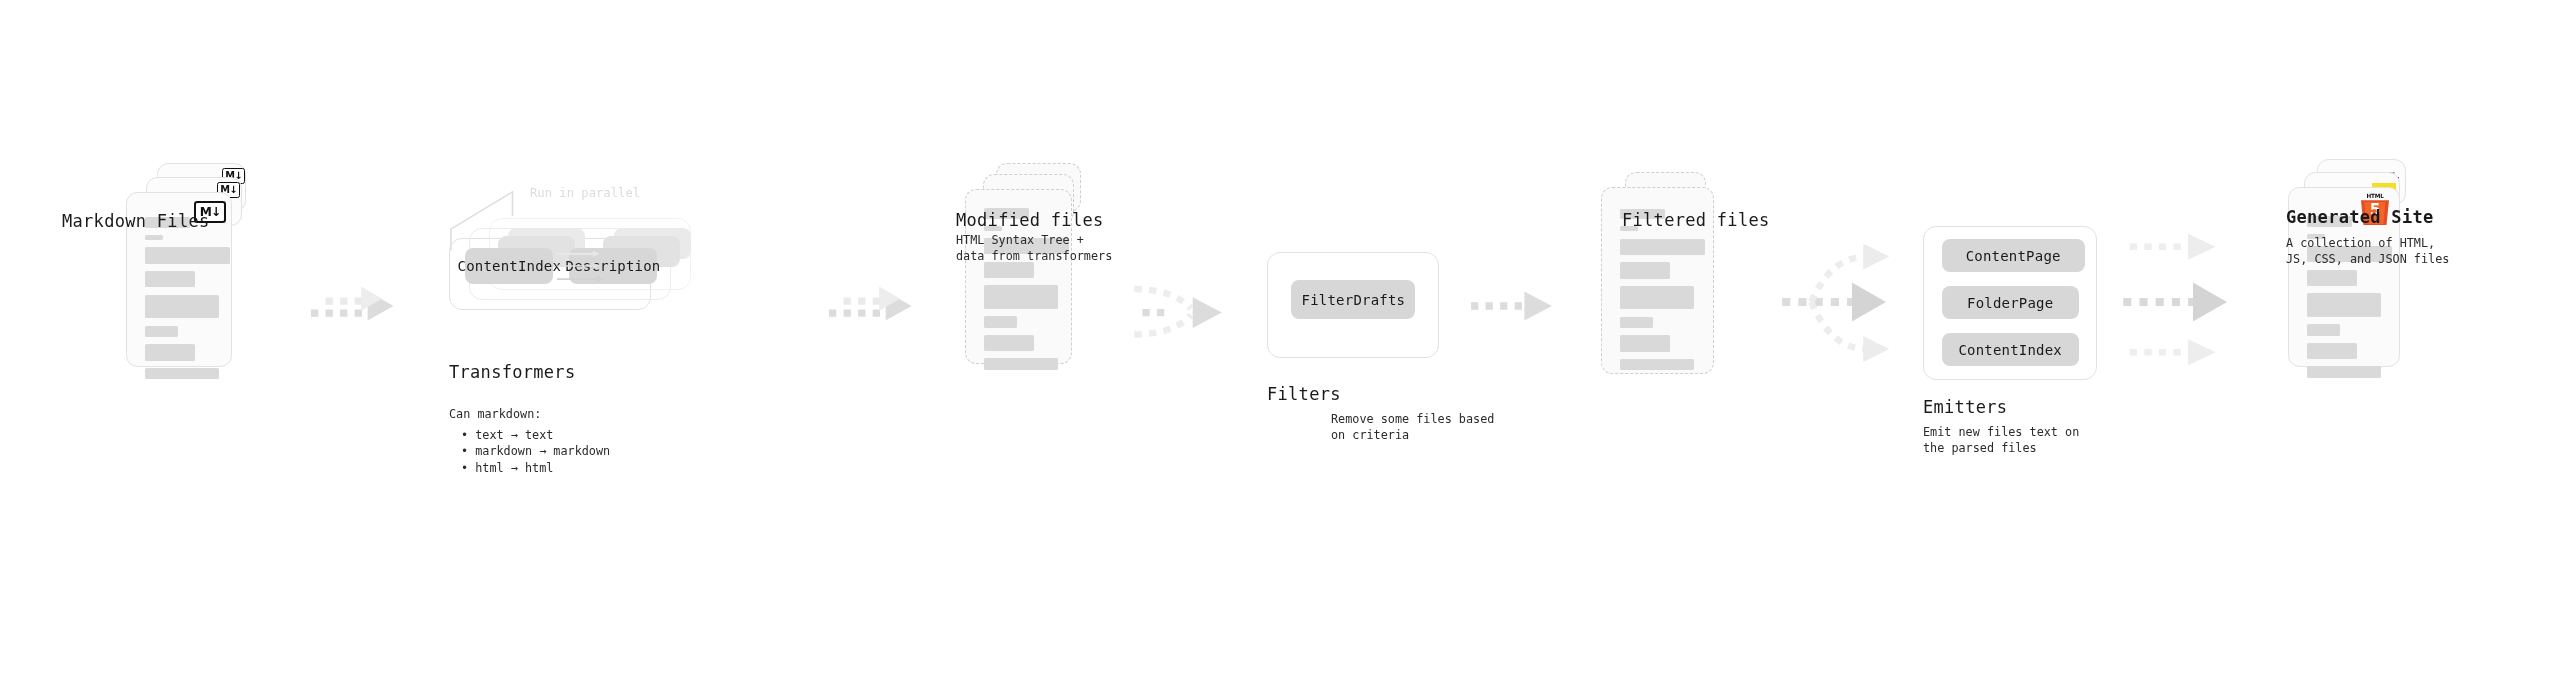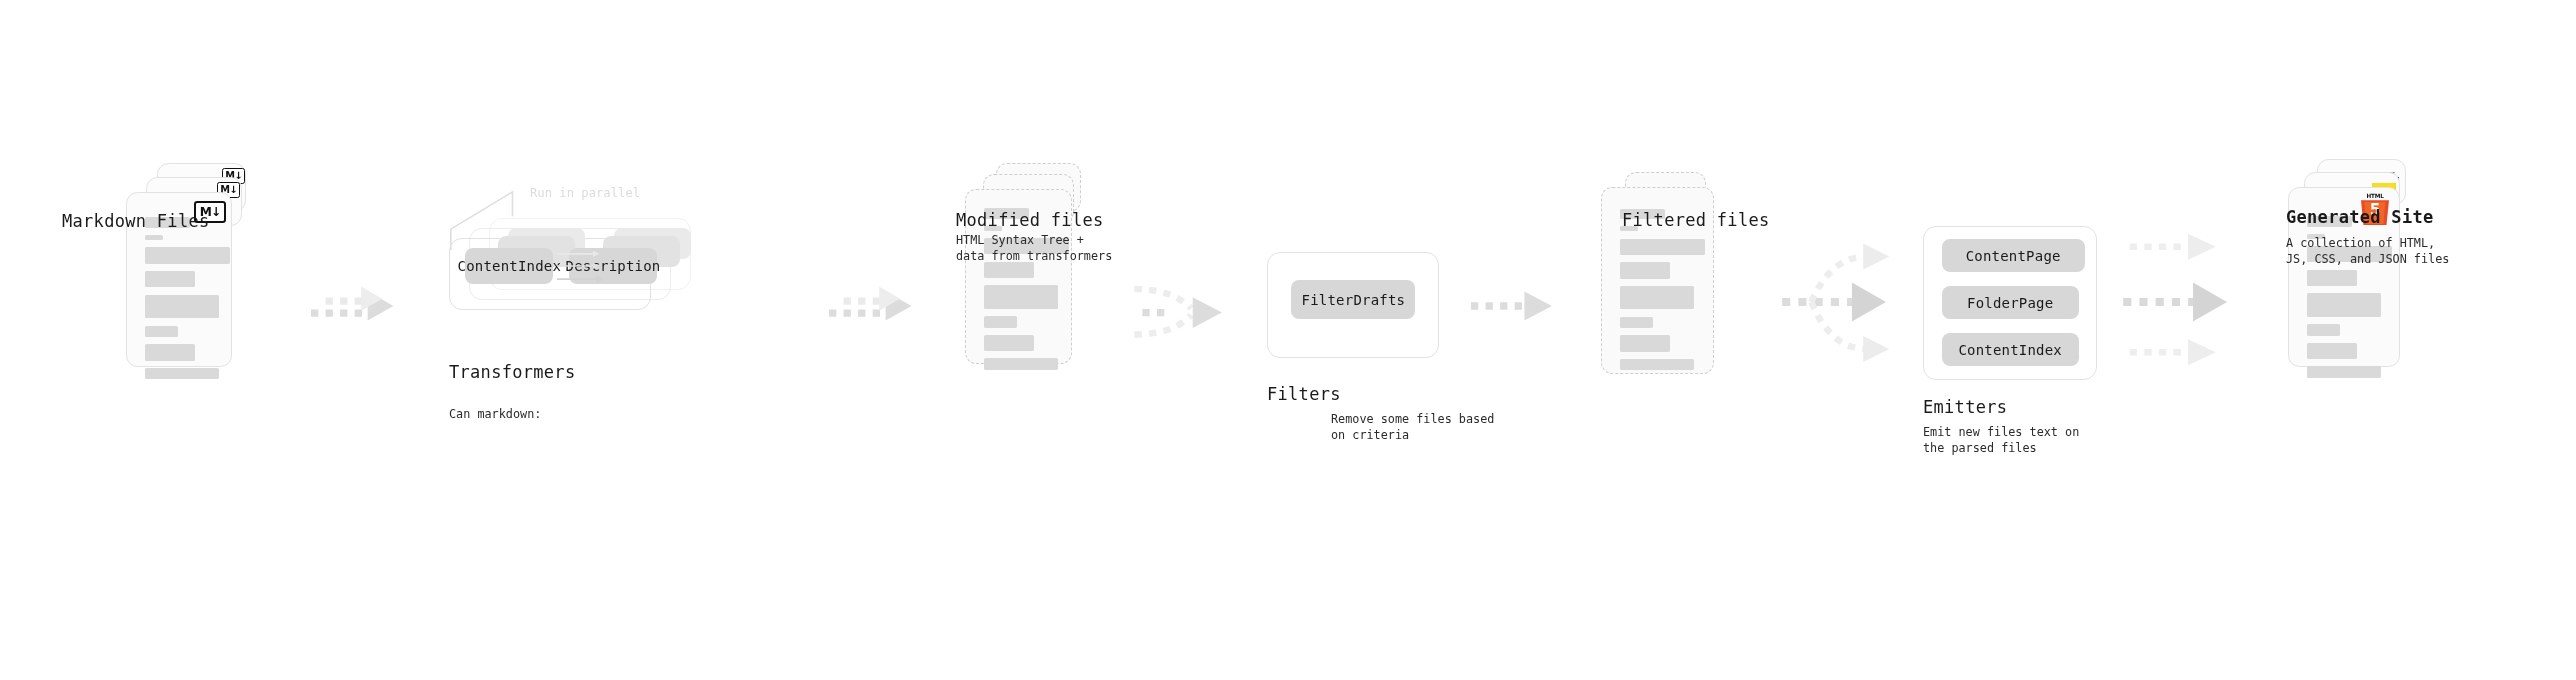--- a/index.html
+++ b/index.html
@@ -168,20 +168,25 @@
       </g>
       <g stroke="#d2d2d2" stroke-width="2" fill="none">
         <line x1="0" y1="38" x2="48" y2="38"></line>
           <polygon points="48,33 58,38 48,43" fill="#d2d2d2" stroke="none"></polygon>
       </g>
     </svg>
   </div>
 
   <div class="title" style="left:449px;top:362px;">Transformers</div>
   <div class="sub" style="left:449px;top:406px;">Can markdown:</div>
+  <div class="bullets" style="left:461px;top:427px;">
+    <div>• text → text</div>
+    <div>• markdown → markdown</div>
+    <div>• html → html</div>
+  </div>
 
   <div class="node" style="left:829px;top:283px;">
     <svg width="89" height="41" viewBox="0 0 110 50">
       <line x1="0" y1="37" x2="76" y2="37" stroke="#dcdcdc" stroke-width="9" stroke-dasharray="9 9"></line>
       <line x1="18" y1="22" x2="88" y2="22" stroke="#eaeaea" stroke-width="9" stroke-dasharray="9 9"></line>
       <polygon points="70,10 102,28 70,46" fill="#dcdcdc"></polygon>
       <polygon points="62,4 88,19 62,34" fill="#ededed"></polygon>
     </svg>
   </div>
 

